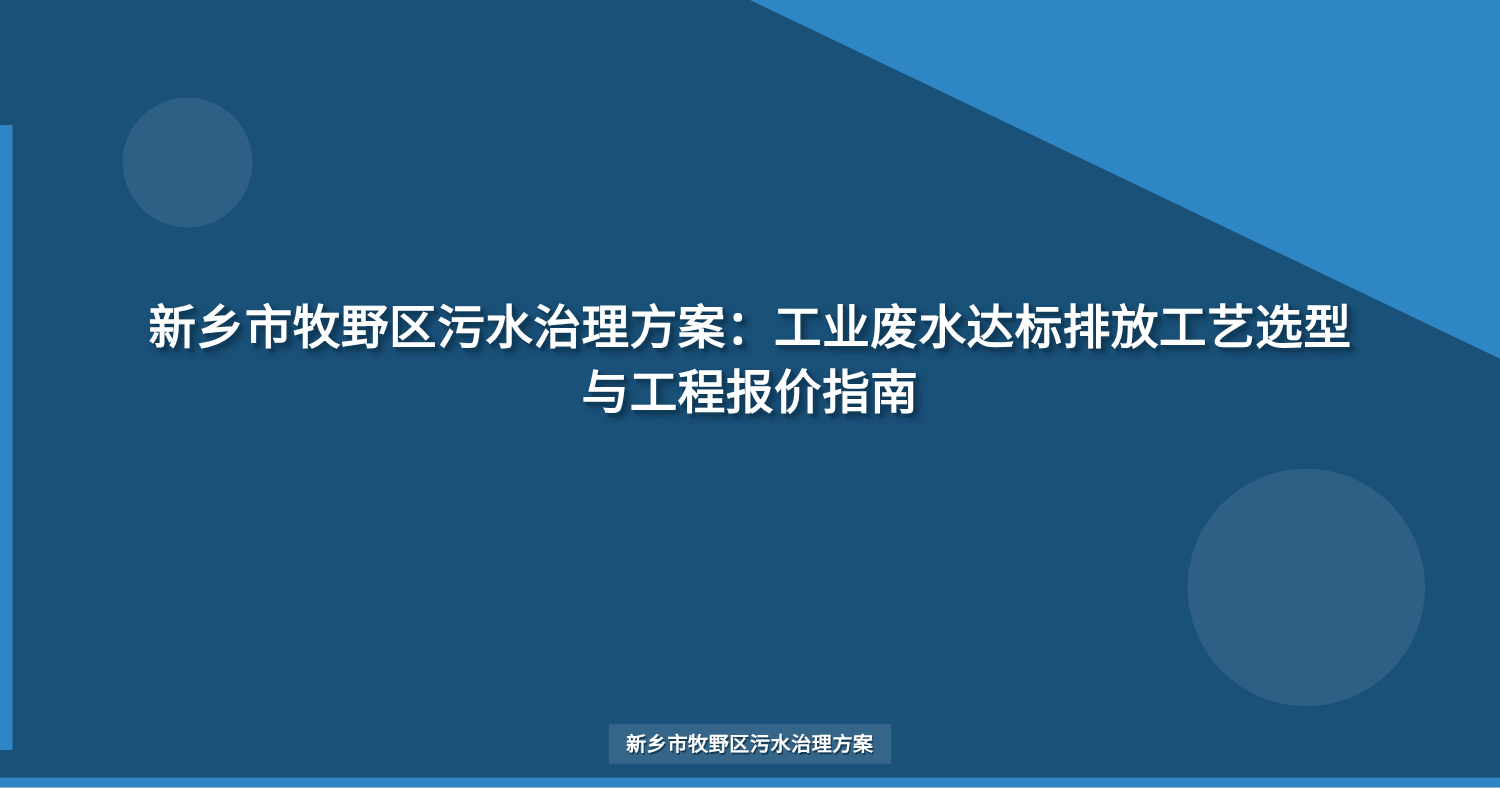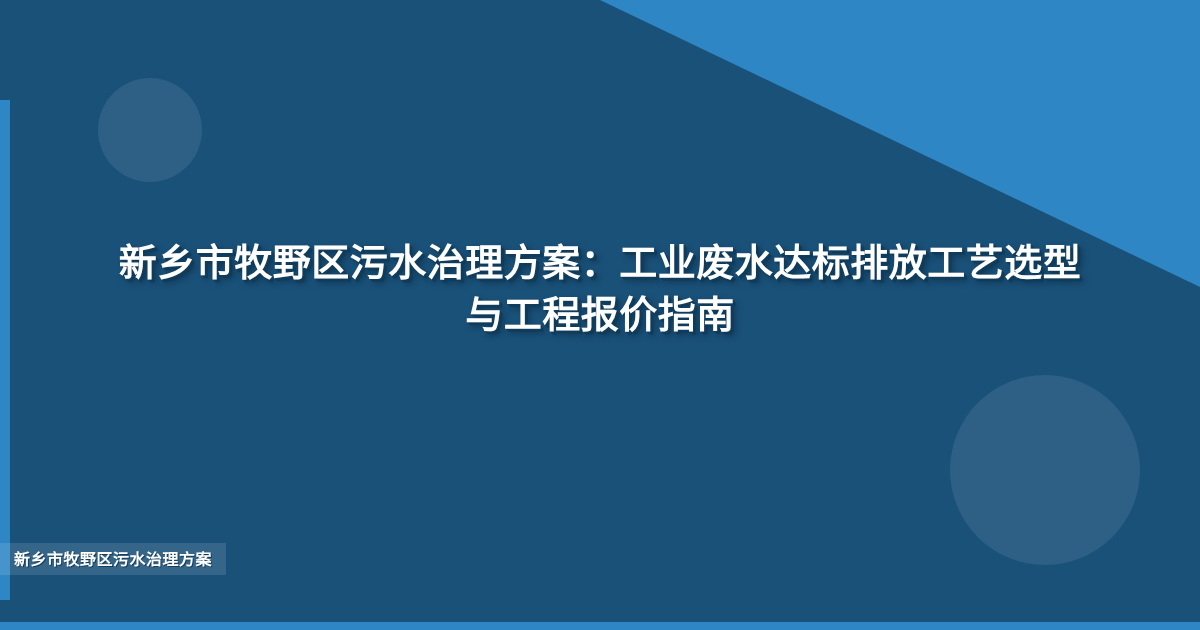--- a/index.html
+++ b/index.html
@@ -78,21 +78,22 @@
        3px 3px 0 #103c5c,
        1px 1px 0 #103c5c,
        4px 4px 6px rgba(5,25,42,0.55);
     transform:translateY(-26px);
   }
 
   
   .watermark-primary{
     position:absolute;
     left:0; right:0;
-    top:543px;
+    top:579px;
+    text-align:center;
     pointer-events:none;
   }
   .watermark-primary .wm-chip{
     display:inline-block;
     padding:3px 14px 5px;
     color:#ffffff;
     font-size:16px;
     font-weight:bold;
     letter-spacing:0.5px;
     background:rgba(255,255,255,0.12);

